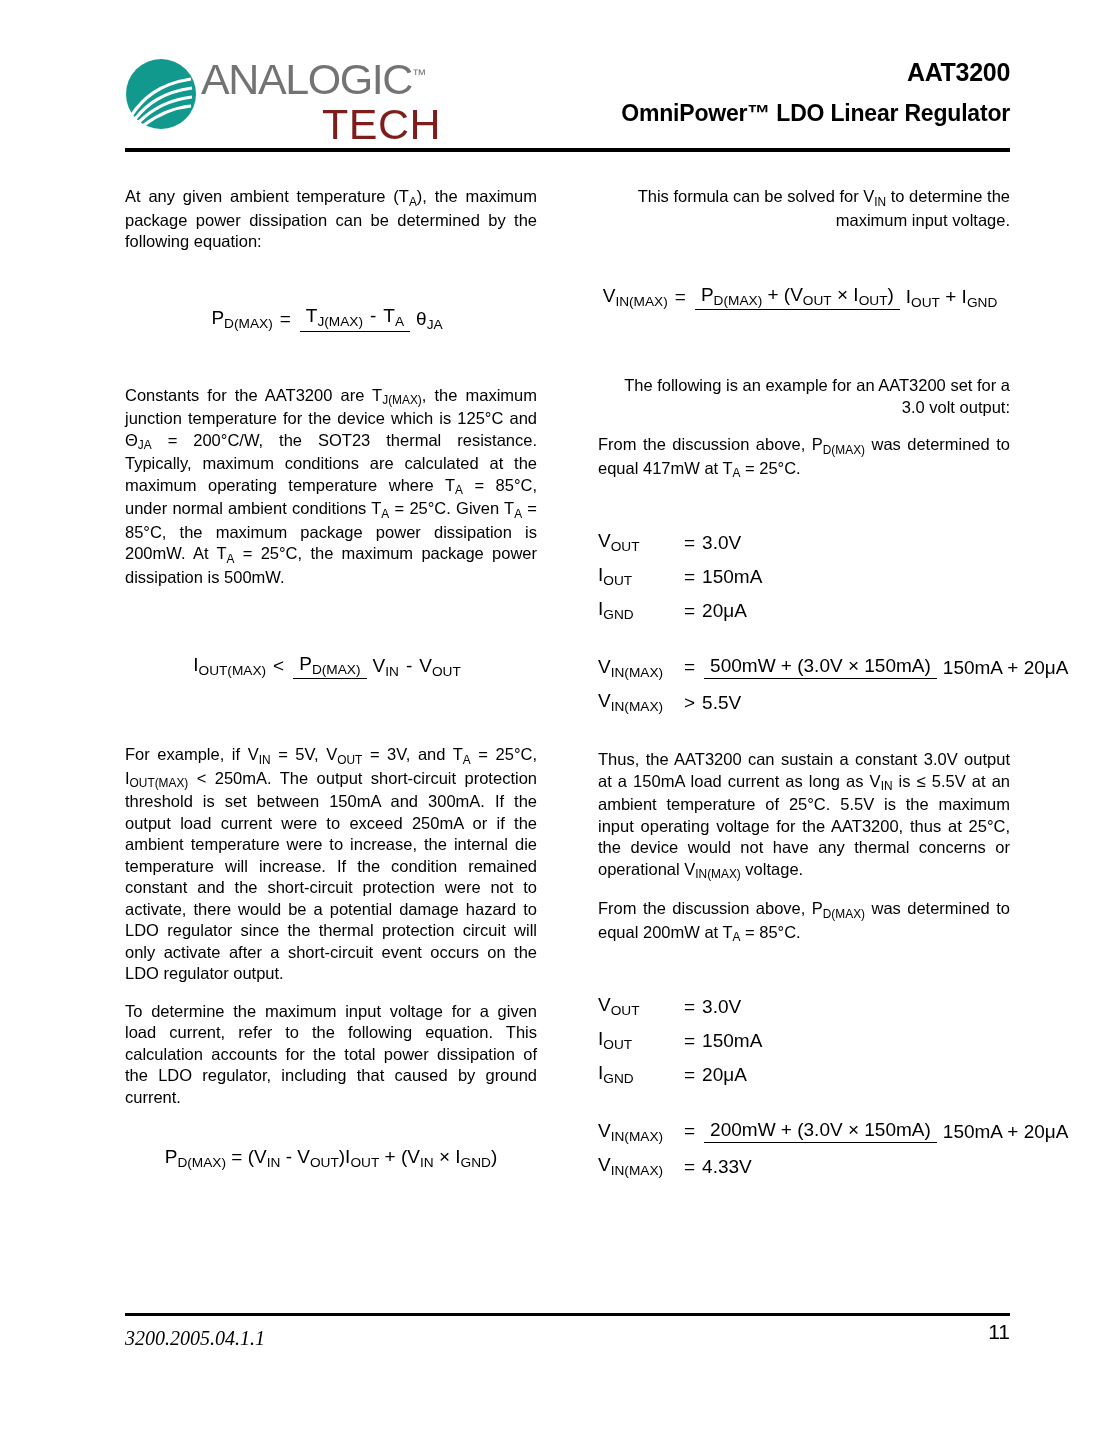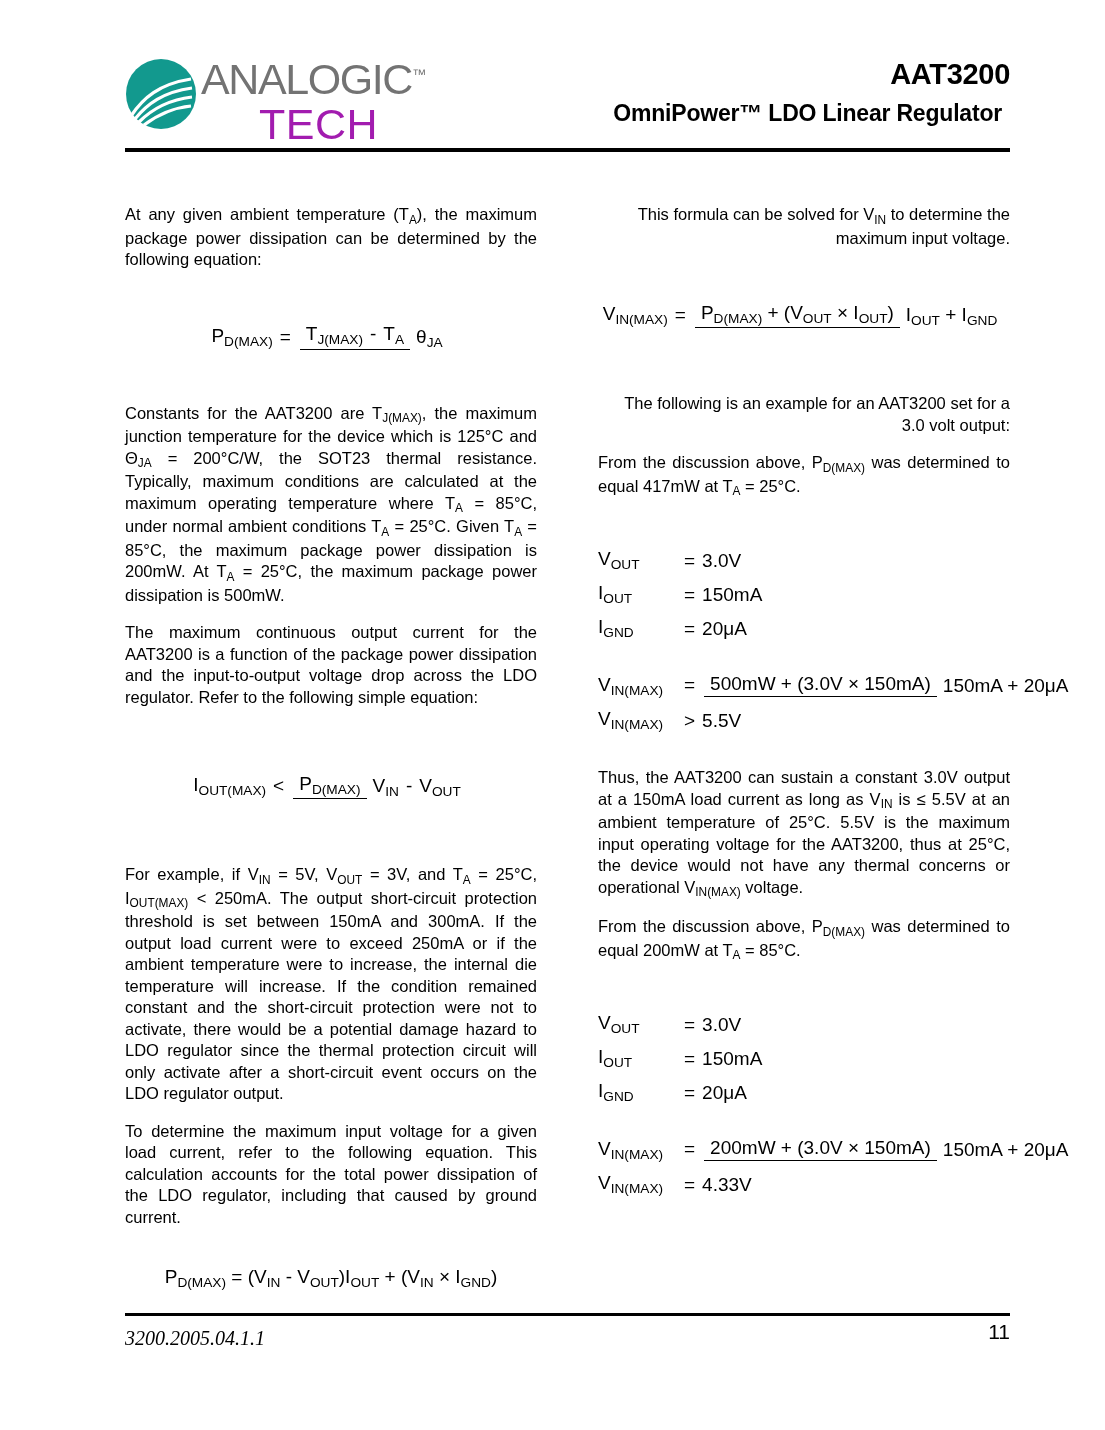--- a/index.html
+++ b/index.html
@@ -34,41 +34,41 @@
   }
   .logo-line1 {
     font-size: 43px; font-weight: 400; letter-spacing: -1.4px;
     line-height: 48px; color: #737373; font-family: "Liberation Sans", sans-serif;
   }
   .logo-tm {
     font-size: 14px; vertical-align: super; letter-spacing: 0;
   }
   .logo-line2 {
     font-size: 43px; font-weight: 300; letter-spacing: 0.5px;
-    line-height: 42px; color: #a21caf; margin-left: 58px;
+    line-height: 42px; color: #7f1d1d; margin-left: 86px; text-align: right;
   }
   .part-title {
     position: absolute; right: 0; top: 14px;
-    font-size: 29px; font-weight: bold; letter-spacing: -0.3px;
+    font-size: 25px; font-weight: bold; letter-spacing: -0.3px;
     text-align: right;
   }
   .part-sub {
-    position: absolute; right: 8px; top: 56px;
+    position: absolute; right: 0; top: 56px;
     font-size: 23px; font-weight: bold; letter-spacing: -0.2px;
     text-align: right; white-space: nowrap;
   }
   .rule-top {
     position: absolute; left: 125px; top: 148px;
     width: 885px; height: 4px; background: #000;
   }
 
   
   .col {
     position: absolute;
-    top: 204px; width: 412px;
+    top: 186px; width: 412px;
     font-size: 16.5px; line-height: 21.5px;
   }
   .col-left  { left: 125px; }
   .col-right { left: 598px; }
 
   p.para {
     margin: 0 0 16px 0;
     text-align: justify;
     text-justify: inter-word;
   }
@@ -164,21 +164,20 @@
     <span class="frac">
       <span class="num"><span>T</span><sub>J(MAX)</sub><span class="op">-</span><span>T</span><sub>A</sub></span>
       <span class="den"><span>θ</span><sub>JA</sub></span>
     </span>
   </div>
 
   <div class="spacer-m"></div>
 
   <p class="para"><span>Constants for the AAT3200 are T</span><sub>J(MAX)</sub><span>, the maximum junction temperature for the device which is 125°C and Θ</span><sub>JA</sub><span>  = 200°C/W, the SOT23 thermal resistance.  Typically, maximum conditions are calculated at the maximum operating temperature where T</span><sub>A</sub><span> = 85°C, under normal ambient conditions T</span><sub>A</sub><span> = 25°C.  Given T</span><sub>A</sub><span> = 85°C, the maximum package power dissipation is 200mW.  At T</span><sub>A</sub><span> = 25°C, the maximum package power dissipation is 500mW.</span></p>
 
-  <p class="para">The maximum continuous output current for the AAT3200 is a function of the package power dissipation and the input-to-output voltage drop across the LDO regulator.  Refer to the following simple equation:</p>
 
   <div class="spacer-l"></div>
 
   <div class="eq-block tall">
     <span class="eq-lhs"><span>I</span><sub>OUT(MAX)</sub></span>
     <span class="op">&lt;</span>
     <span class="frac">
       <span class="num"><span>P</span><sub>D(MAX)</sub></span>
       <span class="den"><span>V</span><sub>IN</sub><span class="op">-</span><span>V</span><sub>OUT</sub></span>
     </span>

